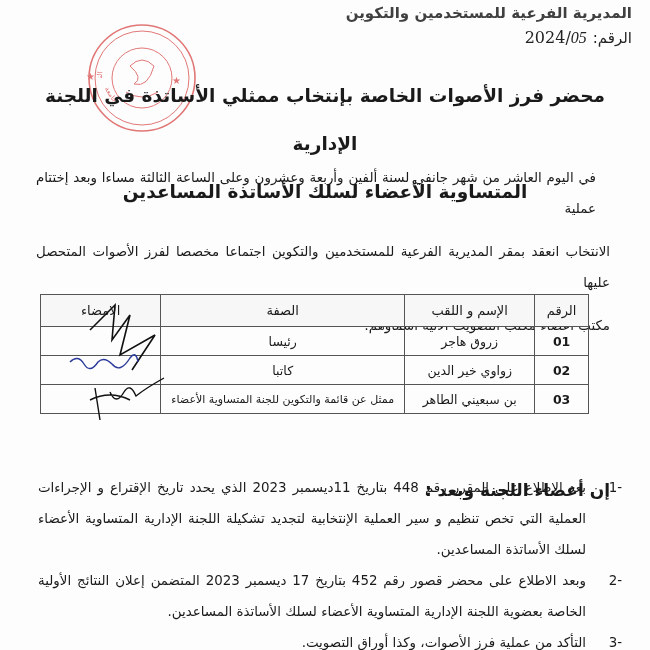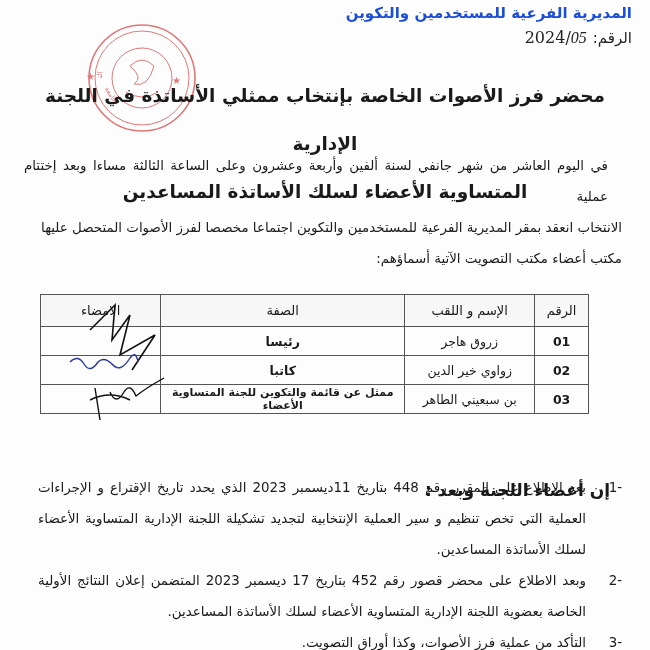--- a/index.html
+++ b/index.html
@@ -7,21 +7,21 @@
       width: 650px; height: 650px; overflow: hidden;
       background: #fdfdfd;
       font-family: "DejaVu Sans", sans-serif;
       color: #1a1a1a;
       position: relative;
     }
     .page { position: absolute; inset: 0; direction: rtl; }
 
     .org-line {
       position: absolute; top: 4px; right: 18px;
-      font-size: 15px; font-weight: bold; color: #1d4ed8; text-align: right;
+      font-size: 15px; font-weight: bold; color: #404040; text-align: right;
     }
     .ref-line {
       position: absolute; top: 28px; right: 18px;
       font-size: 15px; color: #222;
       display: flex; gap: 6px; align-items: baseline;
     }
     .ref-label { font-weight: normal; }
     .ref-value { font-family: "DejaVu Serif", serif; direction: ltr; unicode-bidi: embed; font-size: 16px; }
     .ref-num { font-style: italic; font-family: Liberation Serif, serif; }
 
@@ -34,34 +34,34 @@
       position: absolute; top: 72px; left: 40px; right: 40px;
       text-align: center; font-weight: bold; font-size: 18.5px; line-height: 48px;
       color: #1a1a1a;
     }
 
     .intro {
       position: absolute; top: 150px; right: 28px; left: 24px;
       font-size: 13.4px; line-height: 31px; text-align: justify;
       text-align-last: right;
     }
-    .intro p { margin: 0; }
+    .intro p { margin: 12px; }
 
     .members-table {
       position: absolute; top: 294px; left: 40px; width: 549px;
       border-collapse: collapse; direction: rtl;
       font-size: 12.5px;
     }
     .members-table th, .members-table td {
       border: 1px solid #555; text-align: center; height: 28px; padding: 0;
     }
     .members-table th { font-weight: normal; background: #f7f7f7; height: 31px; font-size: 13px; }
     .members-table td.num { font-weight: bold; width: 53px; }
     .members-table td.name { width: 130px; }
-    .members-table td.role { width: 245px; font-weight: bold; font-size: 12.5px; }
+    .members-table td.role { width: 245px; font-weight: normal; font-size: 12.5px; }
     .members-table td.role.long { font-size: 11px; }
     .members-table td.sig { width: 120px; position: relative; }
 
     .signatures {
       position: absolute; left: 60px; top: 300px; width: 120px; height: 120px;
       pointer-events: none;
     }
 
     .section-heading {
       position: absolute; top: 440px; right: 40px;

